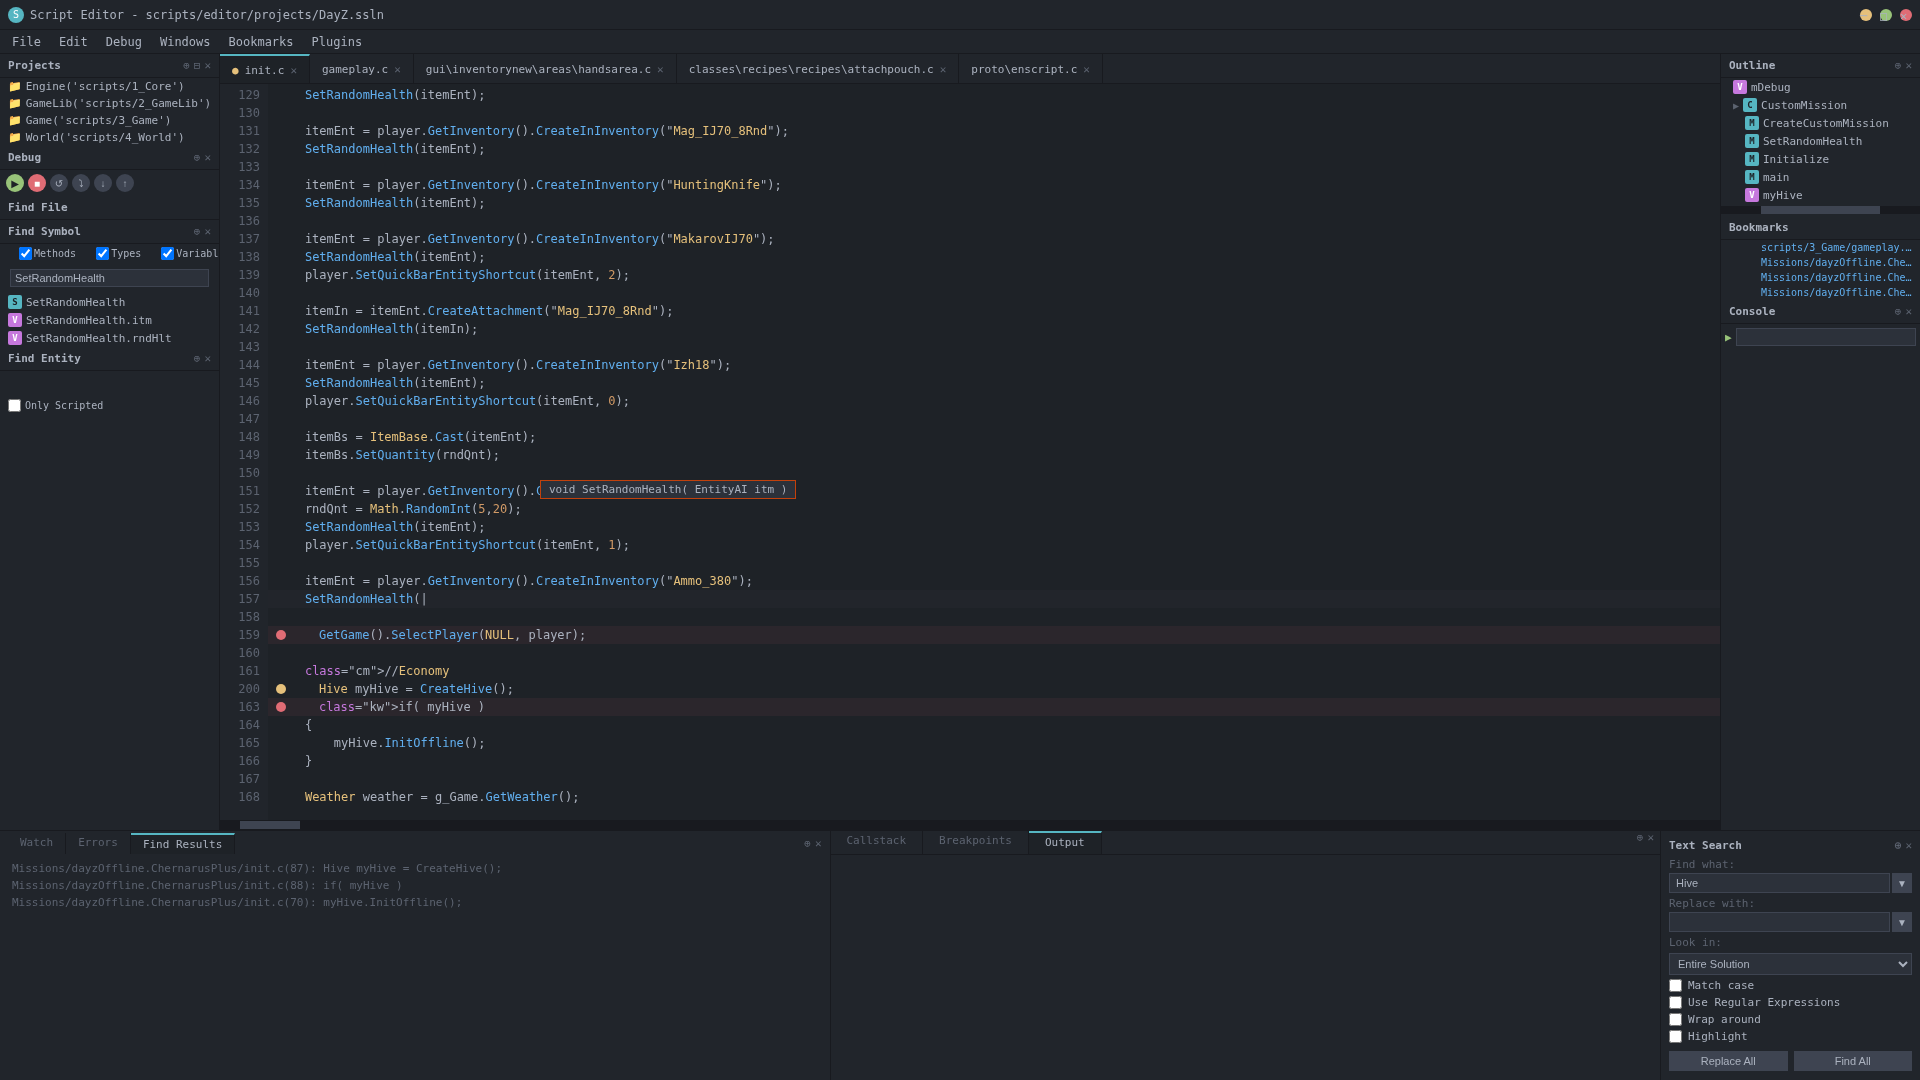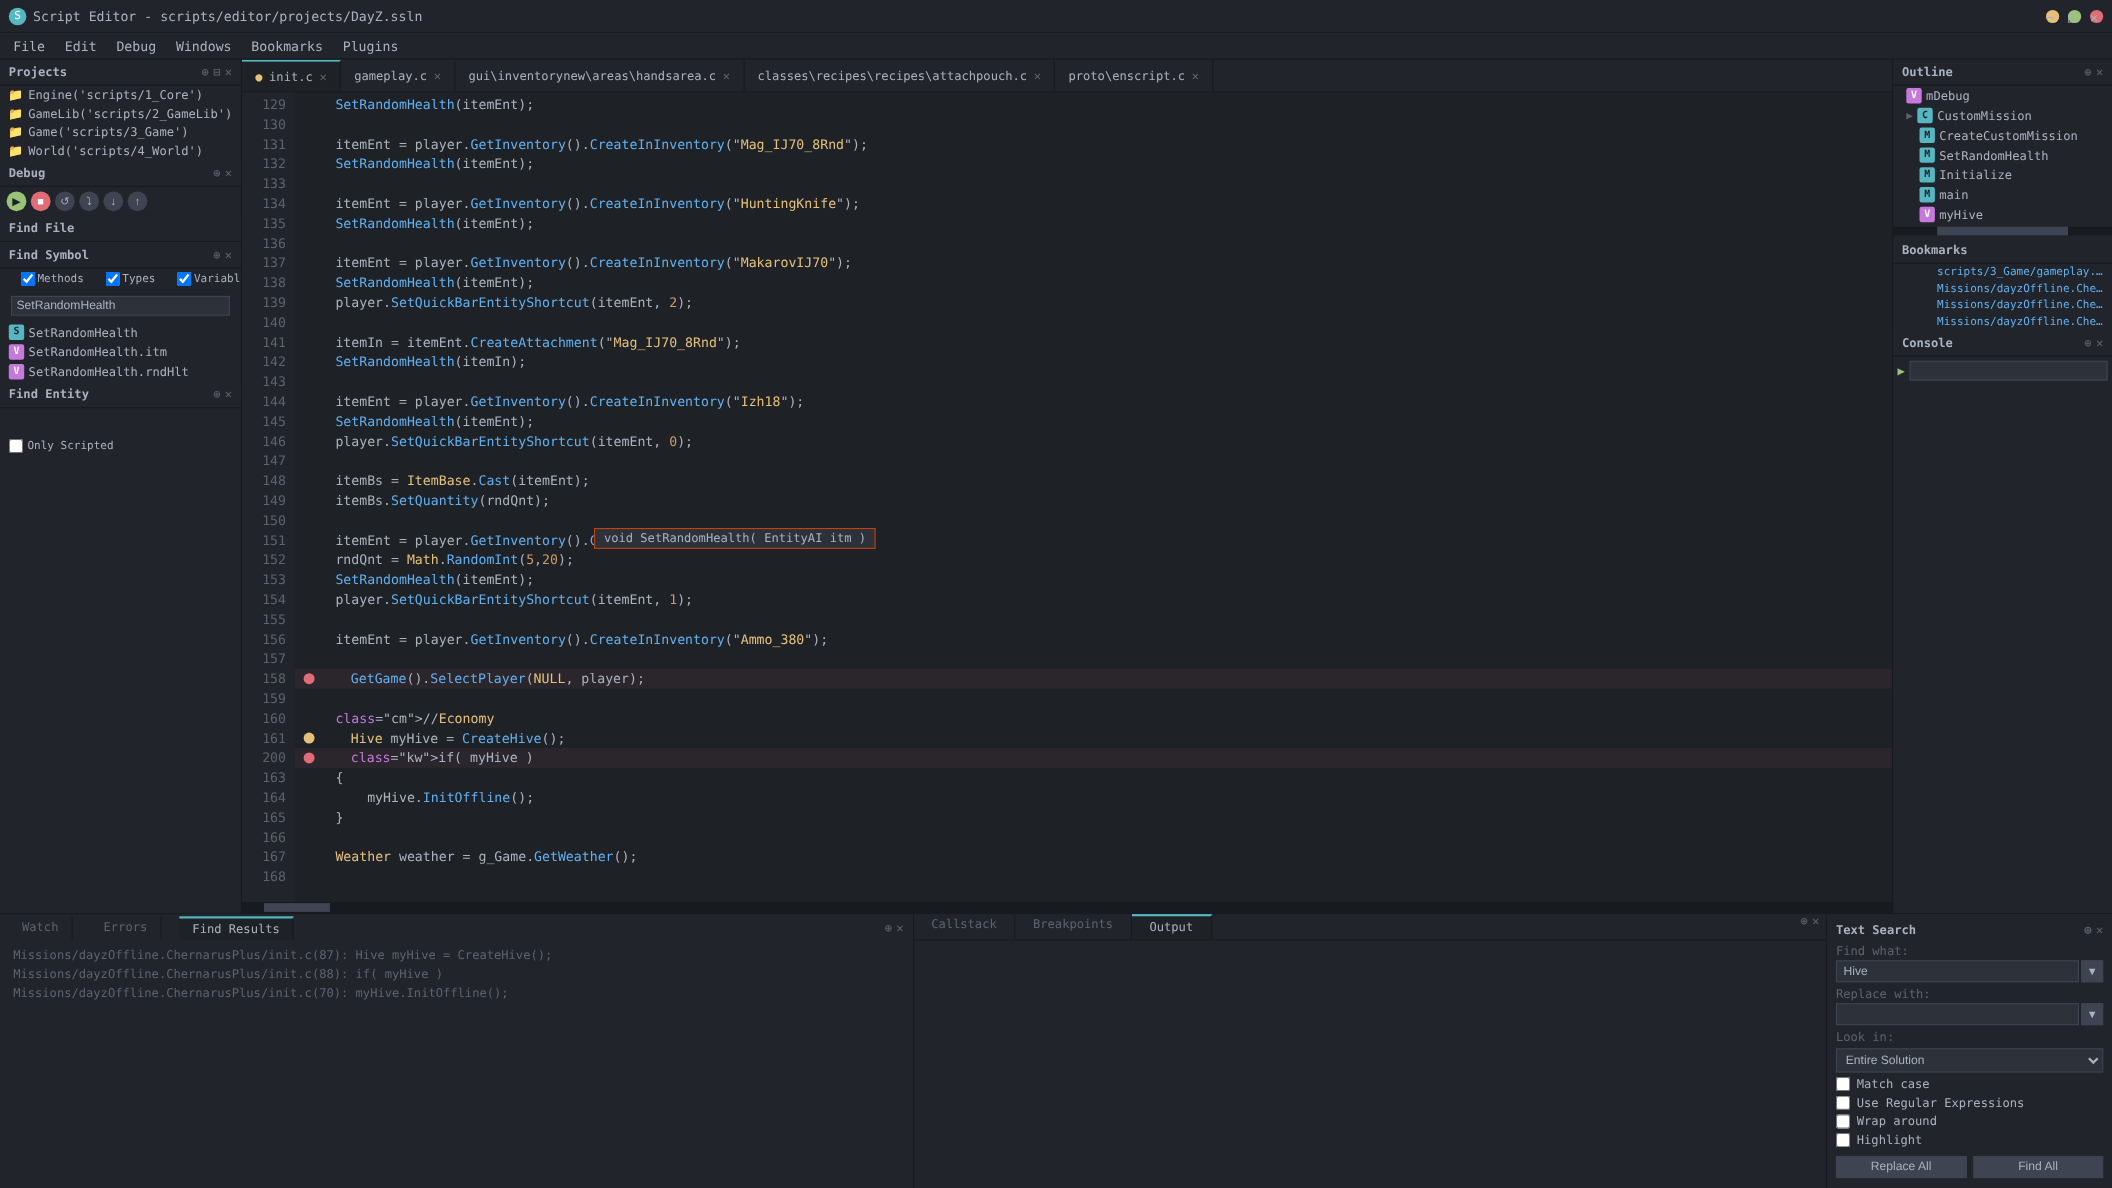--- a/index.html
+++ b/index.html
@@ -495,21 +495,21 @@
       padding: 3px 6px;
       background: #3e4451;
       border: 1px solid #3e4451;
       color: #abb2bf;
       font-size: 11px;
       cursor: pointer;
       text-align: center;
     }
     .status-tabs {
       display: flex;
-      gap: 16px;
+      gap: 0;
     }
 
     
     .output-tabs {
       display: flex;
       border-bottom: 1px solid #181a1f;
       height: 24px;
       background: #21252b;
       flex-shrink: 0;
     }
@@ -775,20 +775,21 @@
           <div class="code-line"><span></span></div>
           <div class="code-line"><span>    itemBs = <span class="type">ItemBase</span>.<span class="fn">Cast</span>(itemEnt);</span></div>
           <div class="code-line"><span>    itemBs.<span class="fn">SetQuantity</span>(rndQnt);</span></div>
           <div class="code-line"><span></span></div>
           <div class="code-line"><span>    itemEnt = player.<span class="fn">GetInventory</span>().<span class="fn">CreateInInventory</span>("<span class="type">Ammo_762x39</span>");</span></div>
           <div class="code-line"><span>    rndQnt = <span class="type">Math</span>.<span class="fn">RandomInt</span>(<span class="num">5</span>,<span class="num">20</span>);</span></div>
           <div class="code-line"><span>    <span class="fn">SetRandomHealth</span>(itemEnt);</span></div>
           <div class="code-line"><span>    player.<span class="fn">SetQuickBarEntityShortcut</span>(itemEnt, <span class="num">1</span>);</span></div>
           <div class="code-line"><span></span></div>
           <div class="code-line"><span>    itemEnt = player.<span class="fn">GetInventory</span>().<span class="fn">CreateInInventory</span>("<span class="type">Ammo_380</span>");</span></div>
+          <div class="code-line active-line"><span>    <span class="fn">SetRandomHealth</span>(|</span></div>
           <div class="code-line"><span></span></div>
           <div class="code-line error-line"><span style="width: 10px; height: 10px; background: rgb(224, 108, 117); border-radius: 50%; display: inline-block; margin-right: 4px; flex-shrink: 0;"></span><span>    <span class="fn">GetGame</span>().<span class="fn">SelectPlayer</span>(<span class="kw"><span class="type">NULL</span></span>, player);</span></div>
           <div class="code-line"><span></span></div>
           <div class="code-line"><span>    <span <span="" class="kw">class</span>="cm"&gt;//<span class="type">Economy</span></span></div>
           <div class="code-line"><span style="width: 10px; height: 10px; background: rgb(229, 192, 123); border-radius: 50%; display: inline-block; margin-right: 4px; flex-shrink: 0;"></span><span>    <span class="type">Hive</span> myHive = <span class="fn">CreateHive</span>();</span></div>
           <div class="code-line error-line"><span style="width: 10px; height: 10px; background: rgb(224, 108, 117); border-radius: 50%; display: inline-block; margin-right: 4px; flex-shrink: 0;"></span><span>    <span <span="" class="kw">class</span>="kw"&gt;if( myHive )</span></div>
           <div class="code-line"><span>    {</span></div>
           <div class="code-line"><span>        myHive.<span class="fn">InitOffline</span>();</span></div>
           <div class="code-line"><span>    }</span></div>
           <div class="code-line"><span></span></div>

